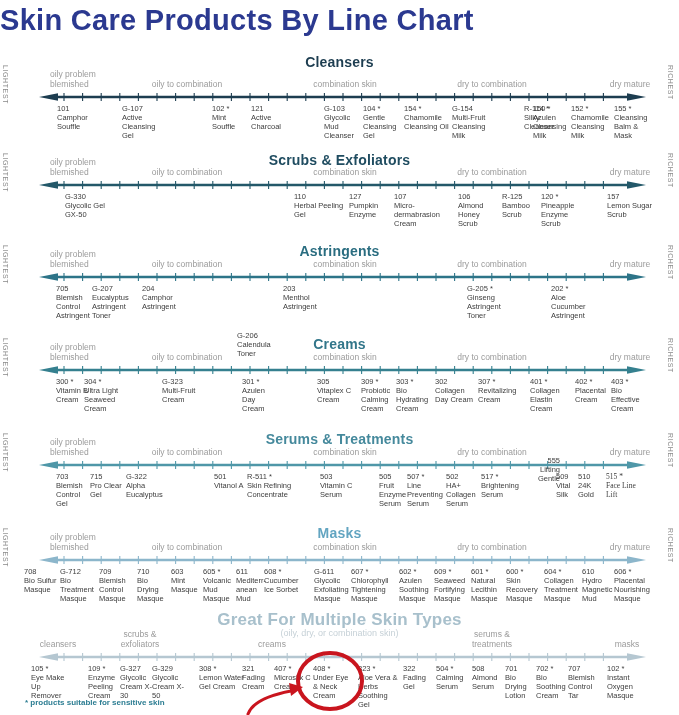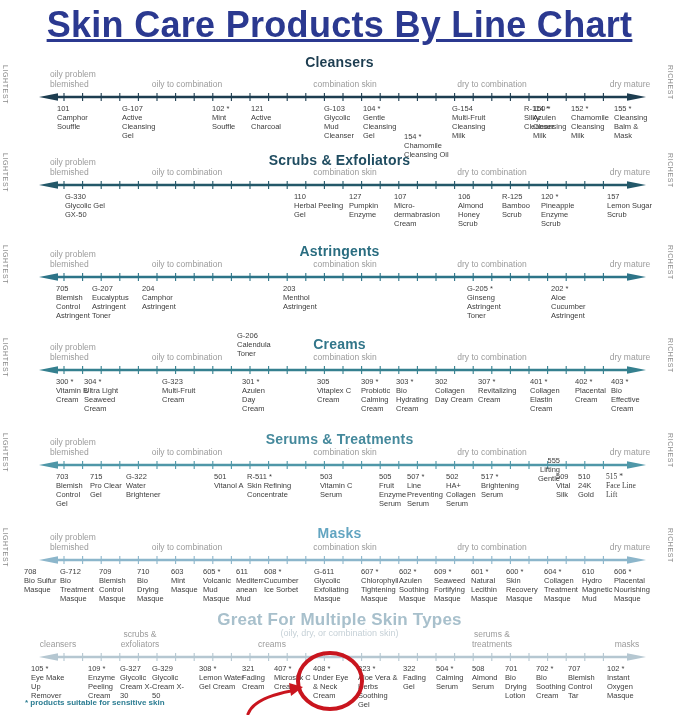--- a/index.html
+++ b/index.html
@@ -1,19 +1,19 @@
 <!DOCTYPE html>
 <html><head>
 <meta charset="utf-8">
 <style>
   html,body{margin:0;padding:0;background:#fff;}
   #chart{position:relative;width:679px;height:715px;background:#fff;overflow:hidden;
          font-family:"Liberation Sans",sans-serif;}
-  .title{position:absolute;top:4px;left:0;right:0;text-align:center;
-         font-size:36px;font-weight:bold;letter-spacing:.3px;text-decoration:underline;}
+  .title{position:absolute;top:4px;left:0;right:0;
+         font-size:29px;font-weight:bold;letter-spacing:.3px;}
   .heading{position:absolute;left:0;right:0;text-align:center;font-weight:bold;
            font-size:14px;letter-spacing:.2px;}
   .subheading{position:absolute;left:0;right:0;text-align:center;font-size:9px;}
   .skinlabel{position:absolute;font-size:8.5px;line-height:1.18;text-align:center;
              color:var(--skin,#9b9b9b);}
   .edge{position:absolute;font-size:7px;letter-spacing:.6px;color:var(--edge,#8a8a8a);
         writing-mode:vertical-rl;}
   .axis{position:absolute;left:0;}
   .product{position:absolute;font-size:7.5px;line-height:1.2;color:var(--prod,#3d3d3d);}
   .footnote{position:absolute;left:25px;top:698px;font-size:8px;font-weight:bold;}
@@ -85,21 +85,21 @@
       <div>Active Charcoal</div>
     </div>
     <div class="product" style="left: 324px; top: 104px; width: 38px;">
       <div>G-103</div>
       <div>Glycolic Mud Cleanser</div>
     </div>
     <div class="product" style="left: 363px; top: 104px; width: 42px;">
       <div>104 *</div>
       <div>Gentle Cleansing Gel</div>
     </div>
-    <div class="product" style="left: 404px; top: 104px; width: 46px; margin-top: 28px;">
+    <div class="product" style="left: 404px; top: 104px; width: 46px;">
       <div>154 *</div>
       <div>Chamomile Cleansing Oil</div>
     </div>
     <div class="product" style="left: 452px; top: 104px; width: 44px;">
       <div>G-154</div>
       <div>Multi-Fruit Cleansing Milk</div>
     </div>
     <div class="product" style="left: 524px; top: 104px; width: 40px;">
       <div>R-114 *</div>
       <div>Silky Cleanser</div>
@@ -399,21 +399,21 @@
     <div class="product" style="left: 56px; top: 472px; width: 36px;">
       <div>703</div>
       <div>Blemish Control Gel</div>
     </div>
     <div class="product" style="left: 90px; top: 472px; width: 40px;">
       <div>715</div>
       <div>Pro Clear Gel</div>
     </div>
     <div class="product" style="left: 126px; top: 472px; width: 46px;">
       <div>G-322</div>
-      <div>Water Brightener</div>
+      <div>Alpha Eucalyptus</div>
     </div>
     <div class="product" style="left: 214px; top: 472px; width: 34px;">
       <div>501</div>
       <div>Vitanol A</div>
     </div>
     <div class="product" style="left: 247px; top: 472px; width: 52px;">
       <div>R-511 *</div>
       <div>Skin Refining Concentrate</div>
     </div>
     <div class="product" style="left: 320px; top: 472px; width: 36px;">
@@ -524,21 +524,21 @@
       <div>Mediterr- anean Mud</div>
     </div>
     <div class="product" style="left: 264px; top: 567px; width: 42px;">
       <div>608 *</div>
       <div>Cucumber Ice Sorbet</div>
     </div>
     <div class="product" style="left: 314px; top: 567px; width: 42px;">
       <div>G-611</div>
       <div>Glycolic Exfoliating Masque</div>
     </div>
-    <div class="product" style="left: 351px; top: 567px; width: 46px; margin-left: 10px;">
+    <div class="product" style="left: 351px; top: 567px; width: 46px;">
       <div>607 *</div>
       <div>Chlorophyll Tightening Masque</div>
     </div>
     <div class="product" style="left: 399px; top: 567px; width: 38px;">
       <div>602 *</div>
       <div>Azulen Soothing Masque</div>
     </div>
     <div class="product" style="left: 434px; top: 567px; width: 40px;">
       <div>609 *</div>
       <div>Seaweed Fortifying Masque</div>

